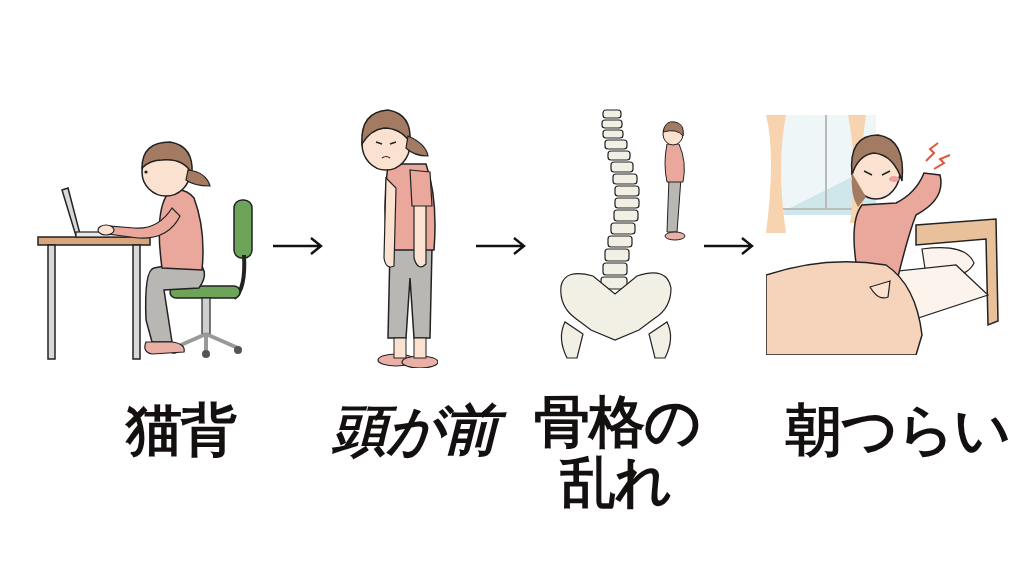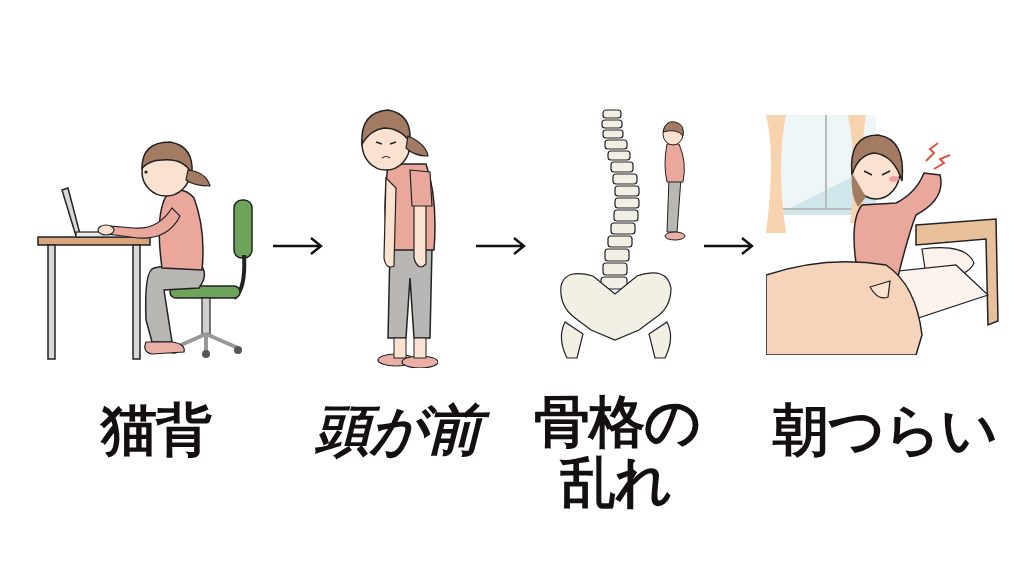--- a/index.html
+++ b/index.html
@@ -1,21 +1,21 @@
 <!DOCTYPE html>
 <html><head>
 <meta charset="utf-8">
 <style>
   html, body { margin:0; padding:0; background:#ffffff; }
   body { width:1024px; height:572px; position:relative; overflow:hidden;
          font-family:"DejaVu Sans", "Liberation Sans", sans-serif; }
   .panel { position:absolute; }
   .arrow { position:absolute; }
   .label { position:absolute; font-weight:bold; color:#141010; font-size:56px; line-height:64px;
-           letter-spacing:-1px; white-space:nowrap; text-align:center; }
+           letter-spacing:-1px; white-space:nowrap; text-align:right; }
   svg { display:block; }
 </style>
 </head>
 <body>
 
 <div class="panel" style="left:34px;top:120px;width:236px;height:245px;">
   <svg width="236" height="245" viewBox="0 0 236 245">
 
     <rect x="4" y="117" width="112" height="8" fill="#d9a57c" stroke="#222" stroke-width="1.5"></rect>
     <rect x="14" y="125" width="7" height="114" fill="#d8d8d8" stroke="#222" stroke-width="1.5"></rect>

